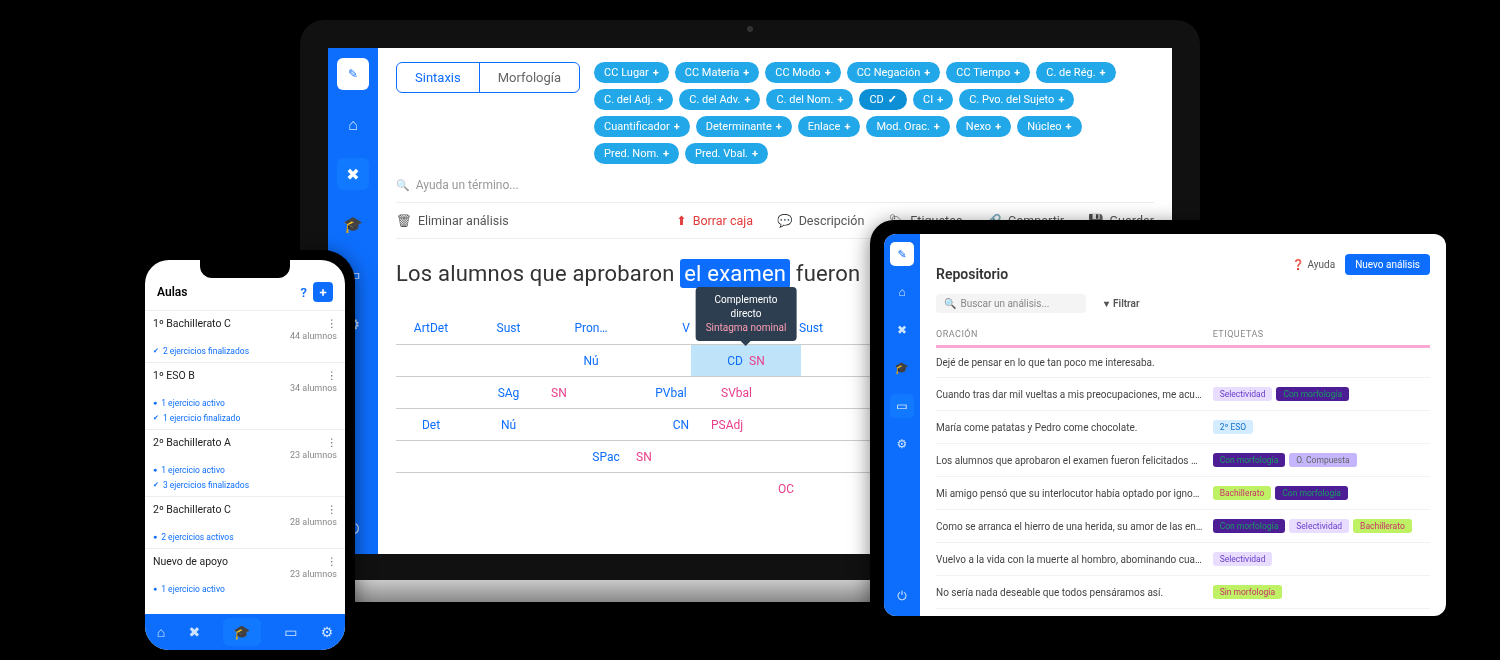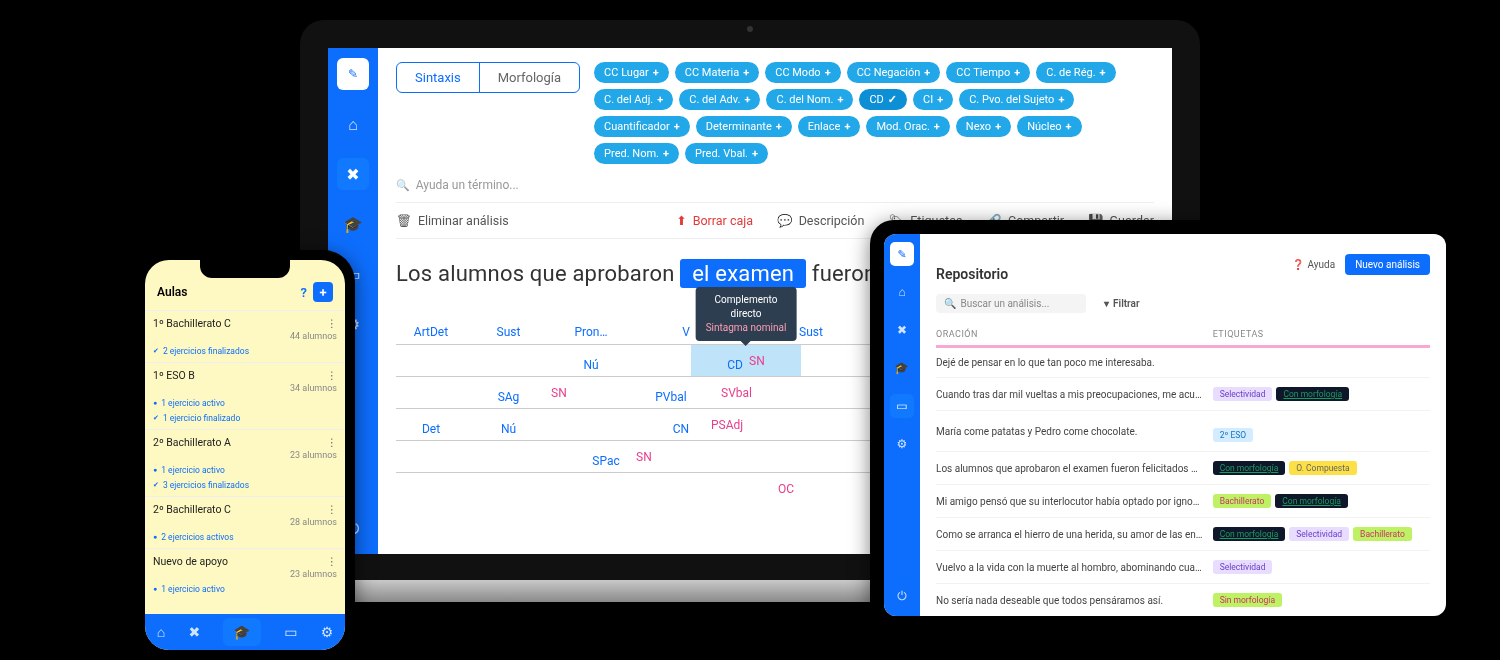--- a/index.html
+++ b/index.html
@@ -29,34 +29,34 @@
   .chip.sel { background: #0d8fd6; }
   .search { display: flex; align-items: center; gap: 6px; color: #999; font-size: 12px; padding: 6px 0 10px; }
   .search::before { content: "🔍"; font-size: 11px; opacity: .6; }
 
   .l-toolbar { display: flex; gap: 24px; align-items: center; font-size: 12.5px; color: #555; border-top: 1px solid #eee; border-bottom: 1px solid #eee; padding: 10px 0; margin-bottom: 22px; }
   .l-toolbar .item { display: flex; align-items: center; gap: 6px; cursor: pointer; }
   .l-toolbar .danger { color: #e23b3b; }
   .l-toolbar .spacer { flex: 1; }
 
   .sentence { font-size: 22px; color: #333; margin-bottom: 26px; letter-spacing: .2px; }
-  .sentence .hl { background: #0d6efd; color: #fff; padding: 2px 12px; border-radius: 3px; }
+  .sentence .hl { background: #0d6efd; color: #fff; padding: 2px 4px; border-radius: 3px; }
 
   .ana { position: relative; font-size: 12px; }
   .ana-row { display: flex; align-items: center; border-top: 1px solid #ccc; height: 32px; }
   .cell { text-align: center; }
   .w1 { width: 70px; } .w2 { width: 85px; } .w3 { width: 80px; } .w4 { width: 110px; }
-  .blue { color: #0d6efd; margin-top: 8px; } .pink { color: #e83e8c; }
+  .blue { color: #0d6efd; } .pink { color: #e83e8c; }
   .cd-box { background: #bfe3f8; height: 100%; display: flex; align-items: center; justify-content: center; gap: 6px; position: relative; }
   .tooltip { position: absolute; bottom: 100%; left: 50%; transform: translateX(-50%); background: #2c3e50; color: #fff; font-size: 10px; padding: 6px 10px; border-radius: 4px; white-space: nowrap; margin-bottom: 4px; text-align: center; line-height: 1.4; }
   .tooltip::after { content: ""; position: absolute; top: 100%; left: 50%; transform: translateX(-50%); border: 5px solid transparent; border-top-color: #2c3e50; }
 
   
   .phone { position: absolute; left: 135px; top: 250px; width: 220px; height: 410px; background: #000; border-radius: 32px; padding: 10px; box-shadow: 0 4px 20px rgba(0,0,0,.5); }
-  .phone-screen { background: #fef9c3; height: 100%; border-radius: 24px; overflow: hidden; position: relative; display: flex; flex-direction: column; }
+  .phone-screen { background: #ffffff; height: 100%; border-radius: 24px; overflow: hidden; position: relative; display: flex; flex-direction: column; }
   .notch { position: absolute; top: 0; left: 50%; transform: translateX(-50%); width: 90px; height: 18px; background: #000; border-radius: 0 0 12px 12px; z-index: 5; }
   .p-head { display: flex; align-items: center; justify-content: space-between; padding: 22px 12px 8px; font-size: 12px; font-weight: 600; }
   .p-head .right { display: flex; gap: 6px; align-items: center; }
   .p-head .help { color: #0d6efd; font-size: 13px; }
   .p-head .add { background: #0d6efd; color: #fff; width: 20px; height: 20px; border-radius: 4px; display: flex; align-items: center; justify-content: center; font-size: 13px; }
   .p-list { flex: 1; overflow: hidden; font-size: 10px; }
   .p-item { padding: 6px 8px; border-top: 1px solid #eee; text-align: right; }
   .p-item .ttl { display: flex; justify-content: space-between; align-items: center; font-size: 10.5px; color: #222; }
   .p-item .sub { color: #888; font-size: 9px; margin-top: 1px; }
   .p-item .stat { color: #0d6efd; font-size: 8.5px; margin-top: 5px; display: flex; align-items: center; gap: 4px; }
@@ -85,24 +85,24 @@
   .t-filter .sch { display: flex; align-items: center; gap: 4px; background: #f4f4f4; padding: 4px 8px; border-radius: 4px; width: 150px; }
   .t-filter .flt { display: flex; align-items: center; gap: 4px; font-weight: 600; color: #555; }
 
   .t-cols { display: flex; padding: 6px 0; color: #888; font-size: 9px; letter-spacing: .5px; border-bottom: 3px solid #f9a8d4; }
   .t-cols .c1 { flex: 0 0 56%; } .t-cols .c2 { flex: 1; }
   .t-row { display: flex; align-items: center; padding: 9px 0; border-bottom: 1px solid #f2f2f2; }
   .t-row .txt { flex: 0 0 56%; color: #444; font-size: 10px; white-space: nowrap; overflow: hidden; text-overflow: ellipsis; padding-right: 10px; }
   .t-row .tags { flex: 1; display: flex; gap: 4px; flex-wrap: wrap; }
   .tag { font-size: 8.5px; padding: 2px 7px; border-radius: 3px; white-space: nowrap; }
   .tag.purple { background: #e8dcff; color: #6b3fc9; }
-  .tag.green  { background: #0f172a; color: #1a9a5f; text-decoration: underline; }
+  .tag.green  { background: #4c1d95; color: #1a9a5f; }
   .tag.blue   { background: #d4ecff; color: #1273c9; }
   .tag.pink   { background: #bef264; color: #c9326b; }
-  .tag.gray   { background: #fde047; color: #666; }
+  .tag.gray   { background: #c4b5fd; color: #666; }
 </style>
 </head>
 <body>
 
 <div class="laptop">
   <div class="laptop-screen">
     <div class="l-app">
       <div class="l-sidebar">
         <div class="btn">✎</div>
         <div class="ico">⌂</div>

